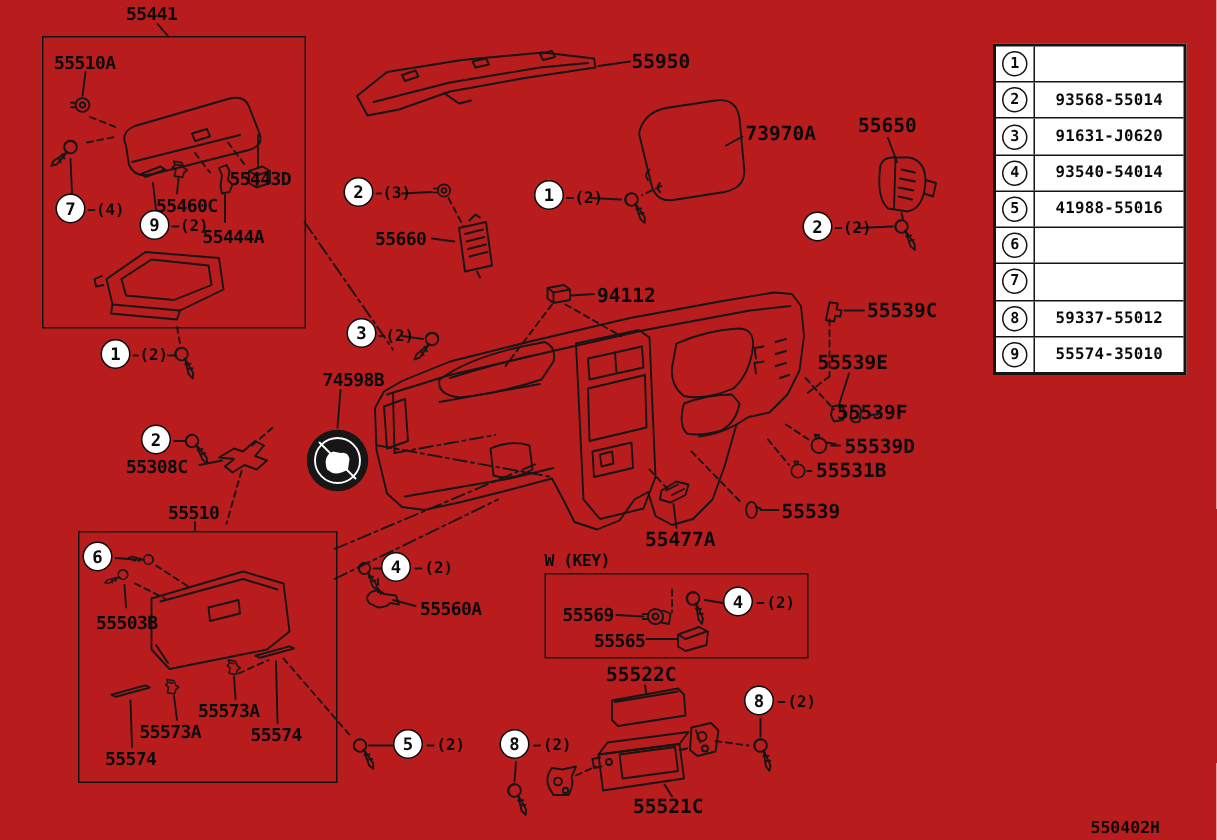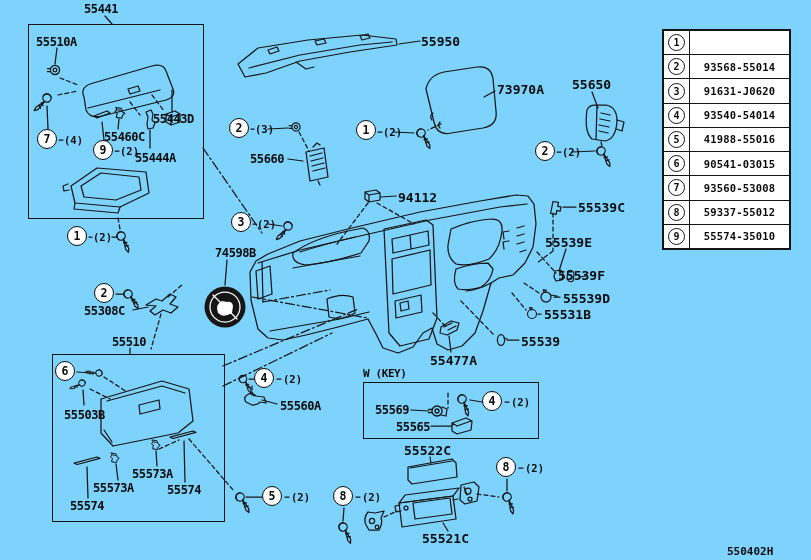--- a/index.html
+++ b/index.html
@@ -1,16 +1,16 @@
 <!DOCTYPE html>
 <html><head>
 <meta charset="utf-8">
 <style>
   html,body{margin:0;padding:0;background:#fff;}
-  #stage{position:relative;width:811px;height:560px;background:#7dd3fc;overflow:hidden;
+  #stage{position:relative;width:811px;height:560px;background:#b91c1c;overflow:hidden;
          font-family:"DejaVu Sans Mono",monospace;}
   svg{position:absolute;left:0;top:0;}
   .art *{stroke:#161616;fill:none;stroke-width:1.25;stroke-linecap:round;stroke-linejoin:round;}
   .art .dsh{stroke-dasharray:4 3;}
   .art .ddt{stroke-dasharray:9 3 2 3;}
   .art .fB{fill:#161616;stroke:none;}
   .art .fW{fill:#fff;stroke:none;}
   .art .wS{stroke:#fff;}
   .obox{position:absolute;border:1.7px solid #141414;background:transparent;}
   .plabel{position:absolute;font-weight:700;font-size:12px;color:#0b0b0b;white-space:nowrap;letter-spacing:-0.4px;}
@@ -335,27 +335,25 @@
     <div class="prow">
       <div class="pref">
           <span class="pcirc">5</span>
         </div>
       <div class="pnum">41988-55016</div>
     </div>
     <div class="prow">
       <div class="pref">
           <span class="pcirc">6</span>
         </div>
-      <div class="pnum">90541-03015</div>
     </div>
     <div class="prow">
       <div class="pref">
           <span class="pcirc">7</span>
         </div>
-      <div class="pnum">93560-53008</div>
     </div>
     <div class="prow">
       <div class="pref">
           <span class="pcirc">8</span>
         </div>
       <div class="pnum">59337-55012</div>
     </div>
     <div class="prow">
       <div class="pref">
           <span class="pcirc">9</span>

